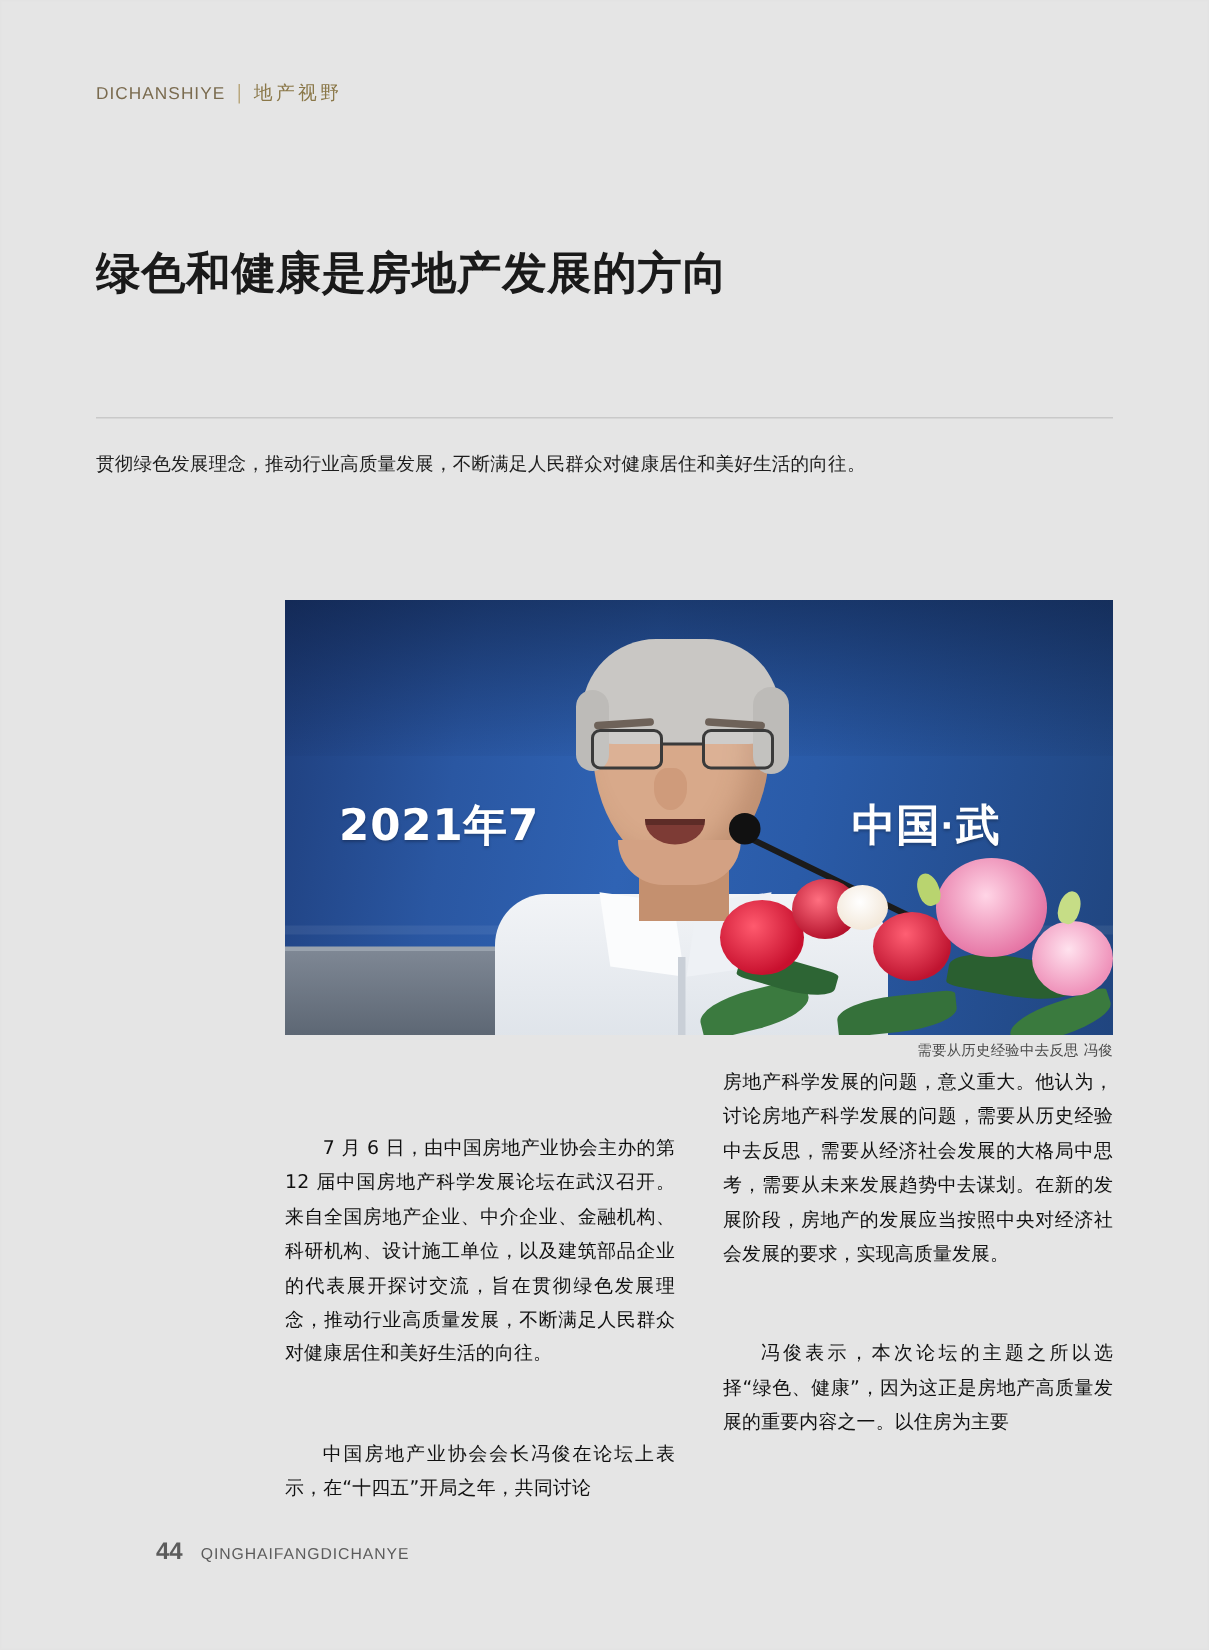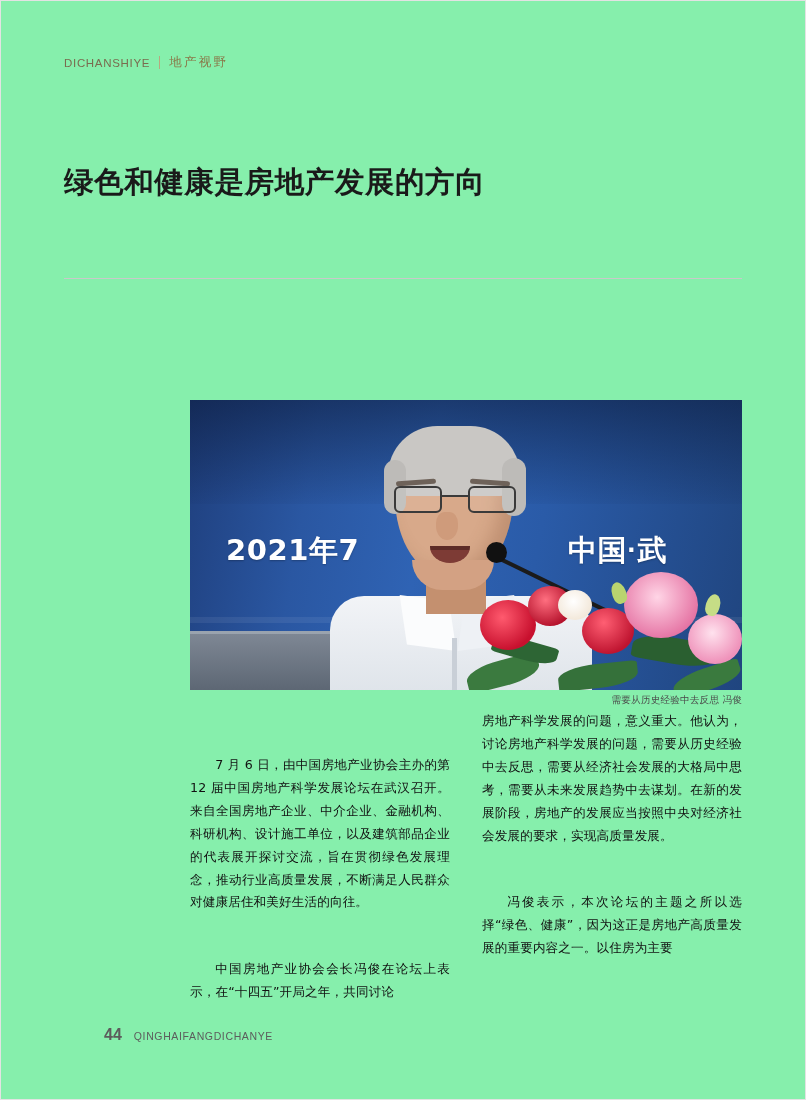--- a/index.html
+++ b/index.html
@@ -6,21 +6,21 @@
   html, body {
     width: 806px;
     height: 1100px;
     background: #ffffff;
     font-family: "Liberation Serif", "DejaVu Serif", serif;
   }
   .page {
     position: relative;
     width: 806px;
     height: 1100px;
-    background: #86efac;
+    background: #e5e5e5;
     overflow: hidden;
   }
   
   .header {
     position: absolute;
     left: 64px;
     top: 54px;
     display: flex;
     align-items: center;
     gap: 9px;
@@ -406,20 +406,21 @@
   <div class="header">
     <span class="kicker-en">DICHANSHIYE</span>
     <span class="kicker-sep"></span>
     <span class="kicker-cn">地产视野</span>
   </div>
 
   <h1 class="title">绿色和健康是房地产发展的方向</h1>
 
   <div class="rule"></div>
 
+  <div class="standfirst">贯彻绿色发展理念，推动行业高质量发展，不断满足人民群众对健康居住和美好生活的向往。</div>
 
   <div class="photo-wrap">
     <div class="photo">
       <div class="ph-bg"></div>
       <div class="ph-bg-dark"></div>
       <div class="ph-bg-stripe"></div>
 
       <div class="ph-text">2021年7</div>
       <div class="ph-text2">中国·武</div>
 

